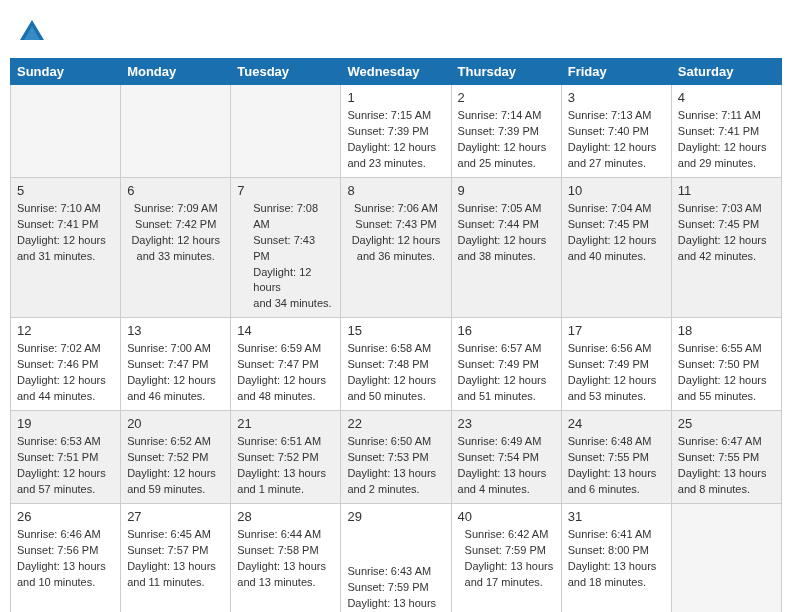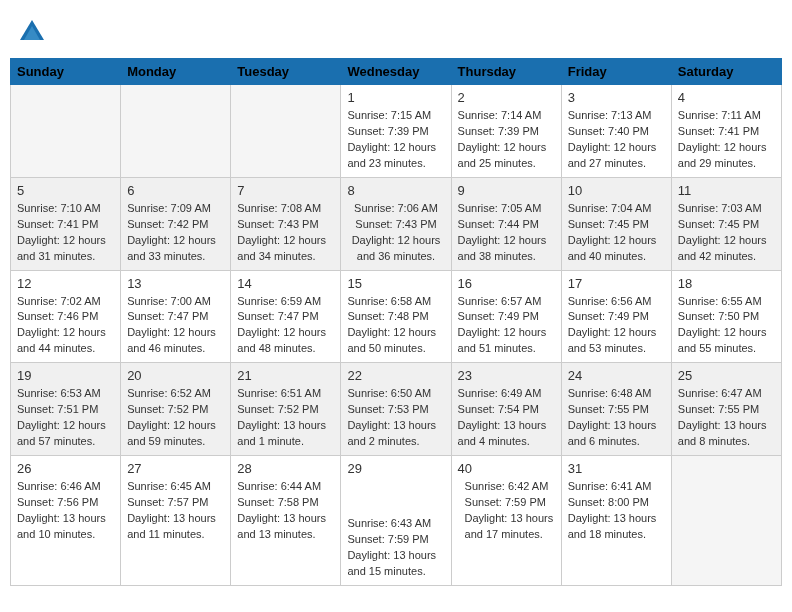--- a/index.html
+++ b/index.html
@@ -54,21 +54,21 @@
       font-size: 15px;
       color: #555;
     }
     .calendar {
       width: 100%;
       border-collapse: collapse;
       border: 1px solid #ccc;
     }
     .calendar th {
       background-color: #1a6faf;
-      color: #000000;
+      color: #ffffff;
       text-align: left;
       padding: 5px 6px;
       font-size: 13px;
       border: 1px solid #1a6faf;
     }
     .calendar td {
       vertical-align: top;
       padding: 5px 6px;
       border: 1px solid #ccc;
       width: calc(100% / 7);
@@ -172,28 +172,28 @@
       <tr class="gray-bg">
         <td>
           <span class="day-num">5</span>
           <div class="day-info" style="white-space: pre-line;">Sunrise: 7:10 AM
 Sunset: 7:41 PM
 Daylight: 12 hours
 and 31 minutes.</div>
         </td>
         <td>
           <span class="day-num">6</span>
-          <div class="day-info" style="white-space: pre-line;">Sunrise: 7:09 AM
+          <div class="day-info" style="white-space: pre-line; text-align: center;">Sunrise: 7:09 AM
 Sunset: 7:42 PM
 Daylight: 12 hours
 and 33 minutes.</div>
         </td>
         <td>
           <span class="day-num">7</span>
-          <div class="day-info" style="white-space: pre-line;">Sunrise: 7:08 AM
+          <div class="day-info" style="white-space: pre-line; margin-left: 16px;">Sunrise: 7:08 AM
 Sunset: 7:43 PM
 Daylight: 12 hours
 and 34 minutes.</div>
         </td>
         <td>
           <span class="day-num">8</span>
           <div class="day-info" style="white-space: pre-line; text-align: center;">Sunrise: 7:06 AM
 Sunset: 7:43 PM
 Daylight: 12 hours
 and 36 minutes.</div>

